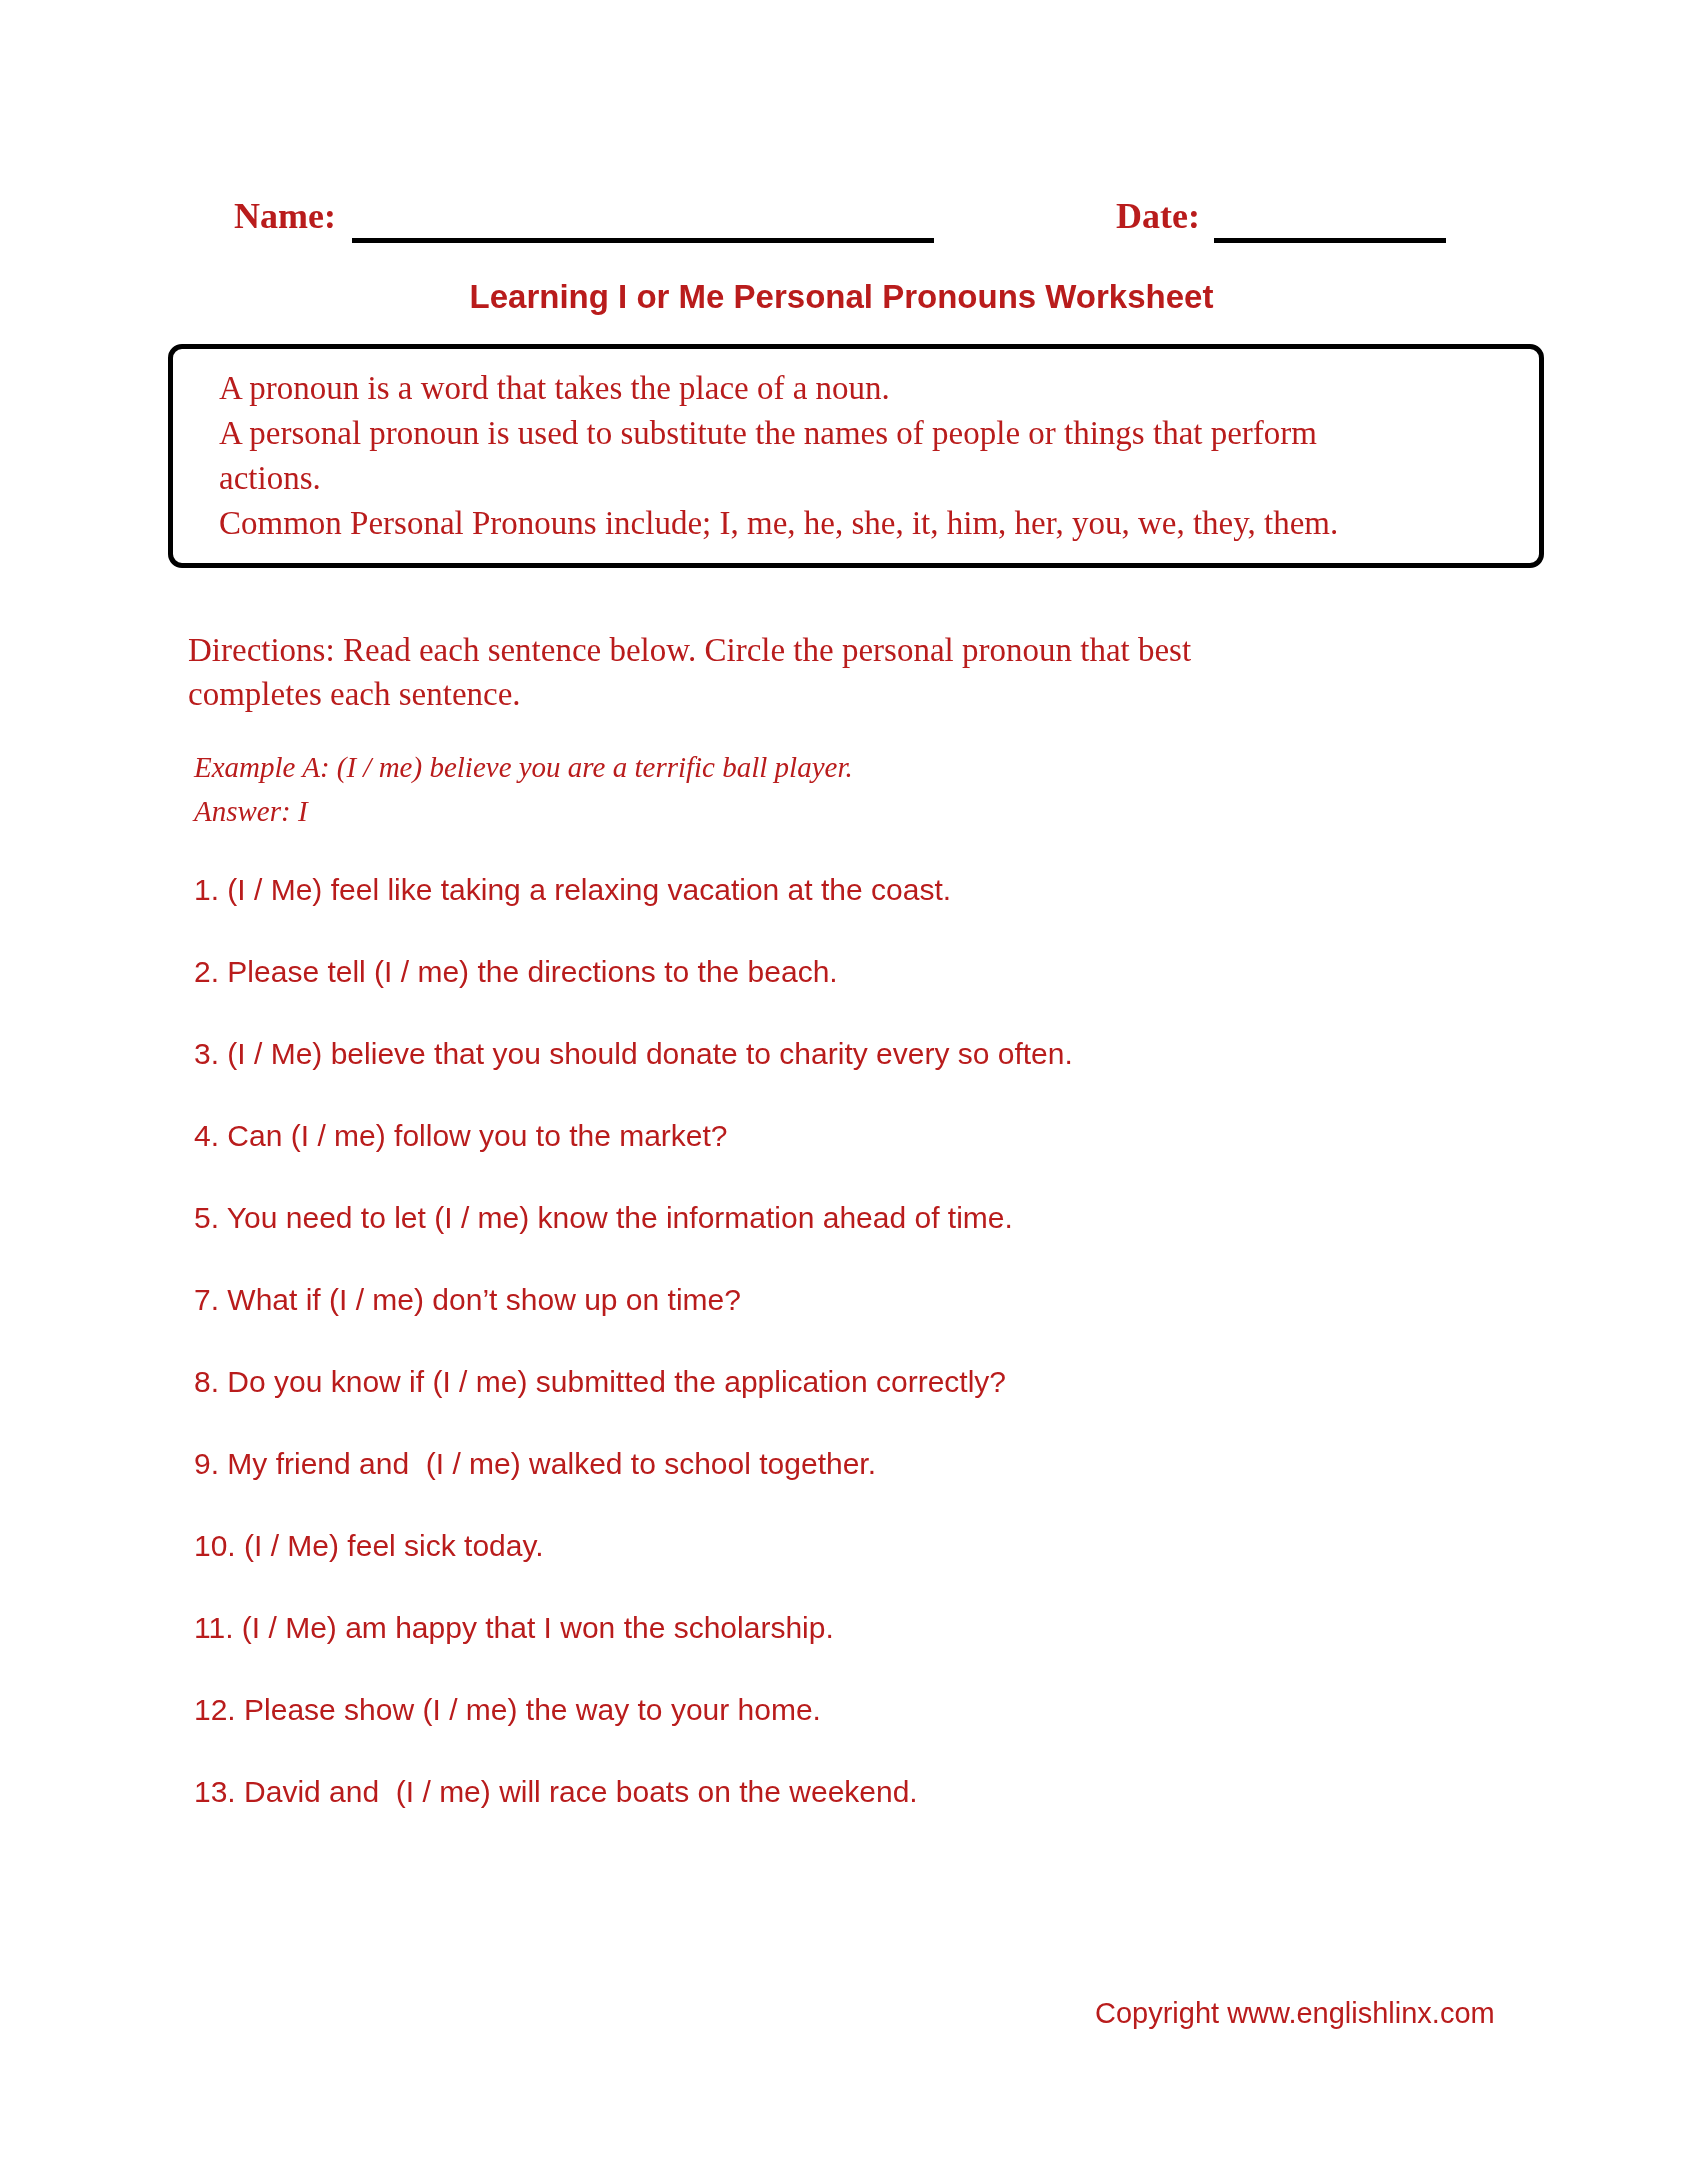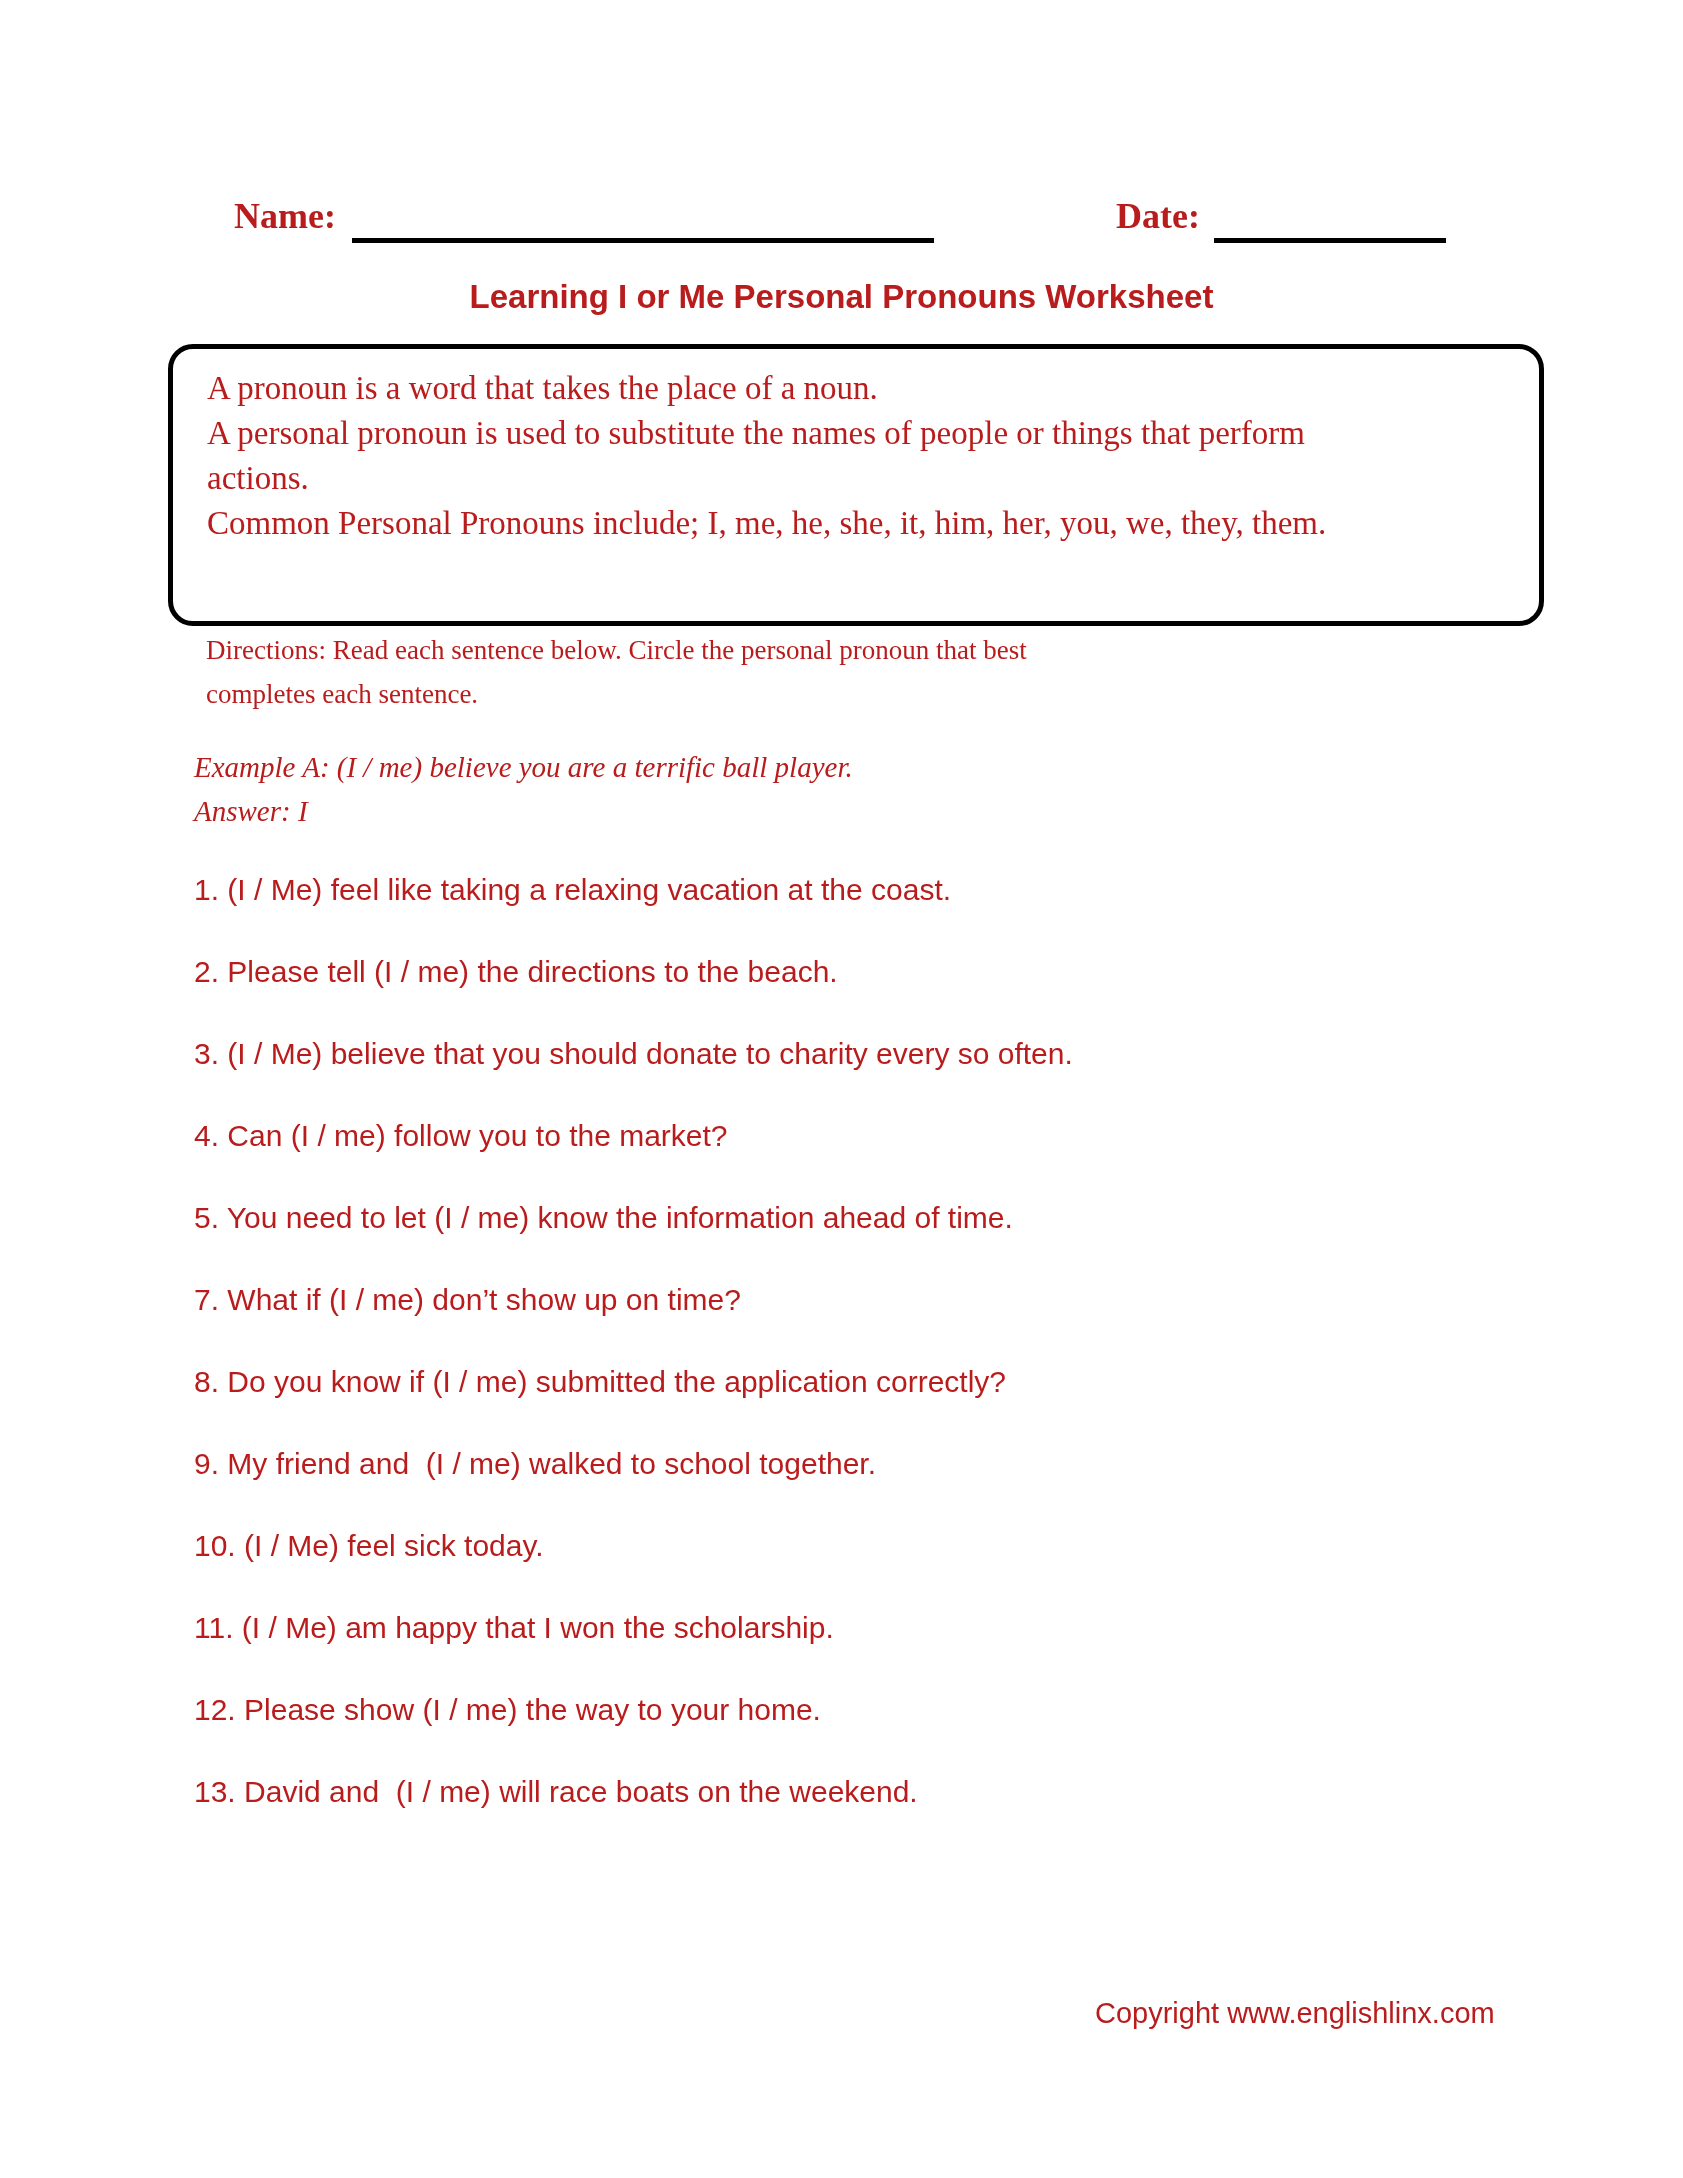--- a/index.html
+++ b/index.html
@@ -35,32 +35,32 @@
     margin: 0;
     text-align: center;
     font-family: "Liberation Sans", sans-serif;
     font-weight: bold;
     font-size: 33px;
     line-height: 38px;
   }
   .info-box {
     position: absolute;
     left: 168px; top: 344px;
-    width: 1376px; height: 282px;
+    width: 1376px; height: 224px;
     box-sizing: border-box;
     border: 5px solid #000000;
-    border-radius: 25px;
-    padding: 17px 28px 0 34px;
+    border-radius: 14px;
+    padding: 17px 28px 0 46px;
     font-size: 33px;
     line-height: 45px;
   }
   .directions {
     position: absolute;
-    left: 206px; top: 628px;
-    font-size: 27px;
+    left: 188px; top: 628px;
+    font-size: 33px;
     line-height: 44px;
   }
   .example {
     position: absolute;
     left: 194px; top: 745px;
     font-size: 29px;
     line-height: 44px;
     font-style: italic;
   }
   .questions {

